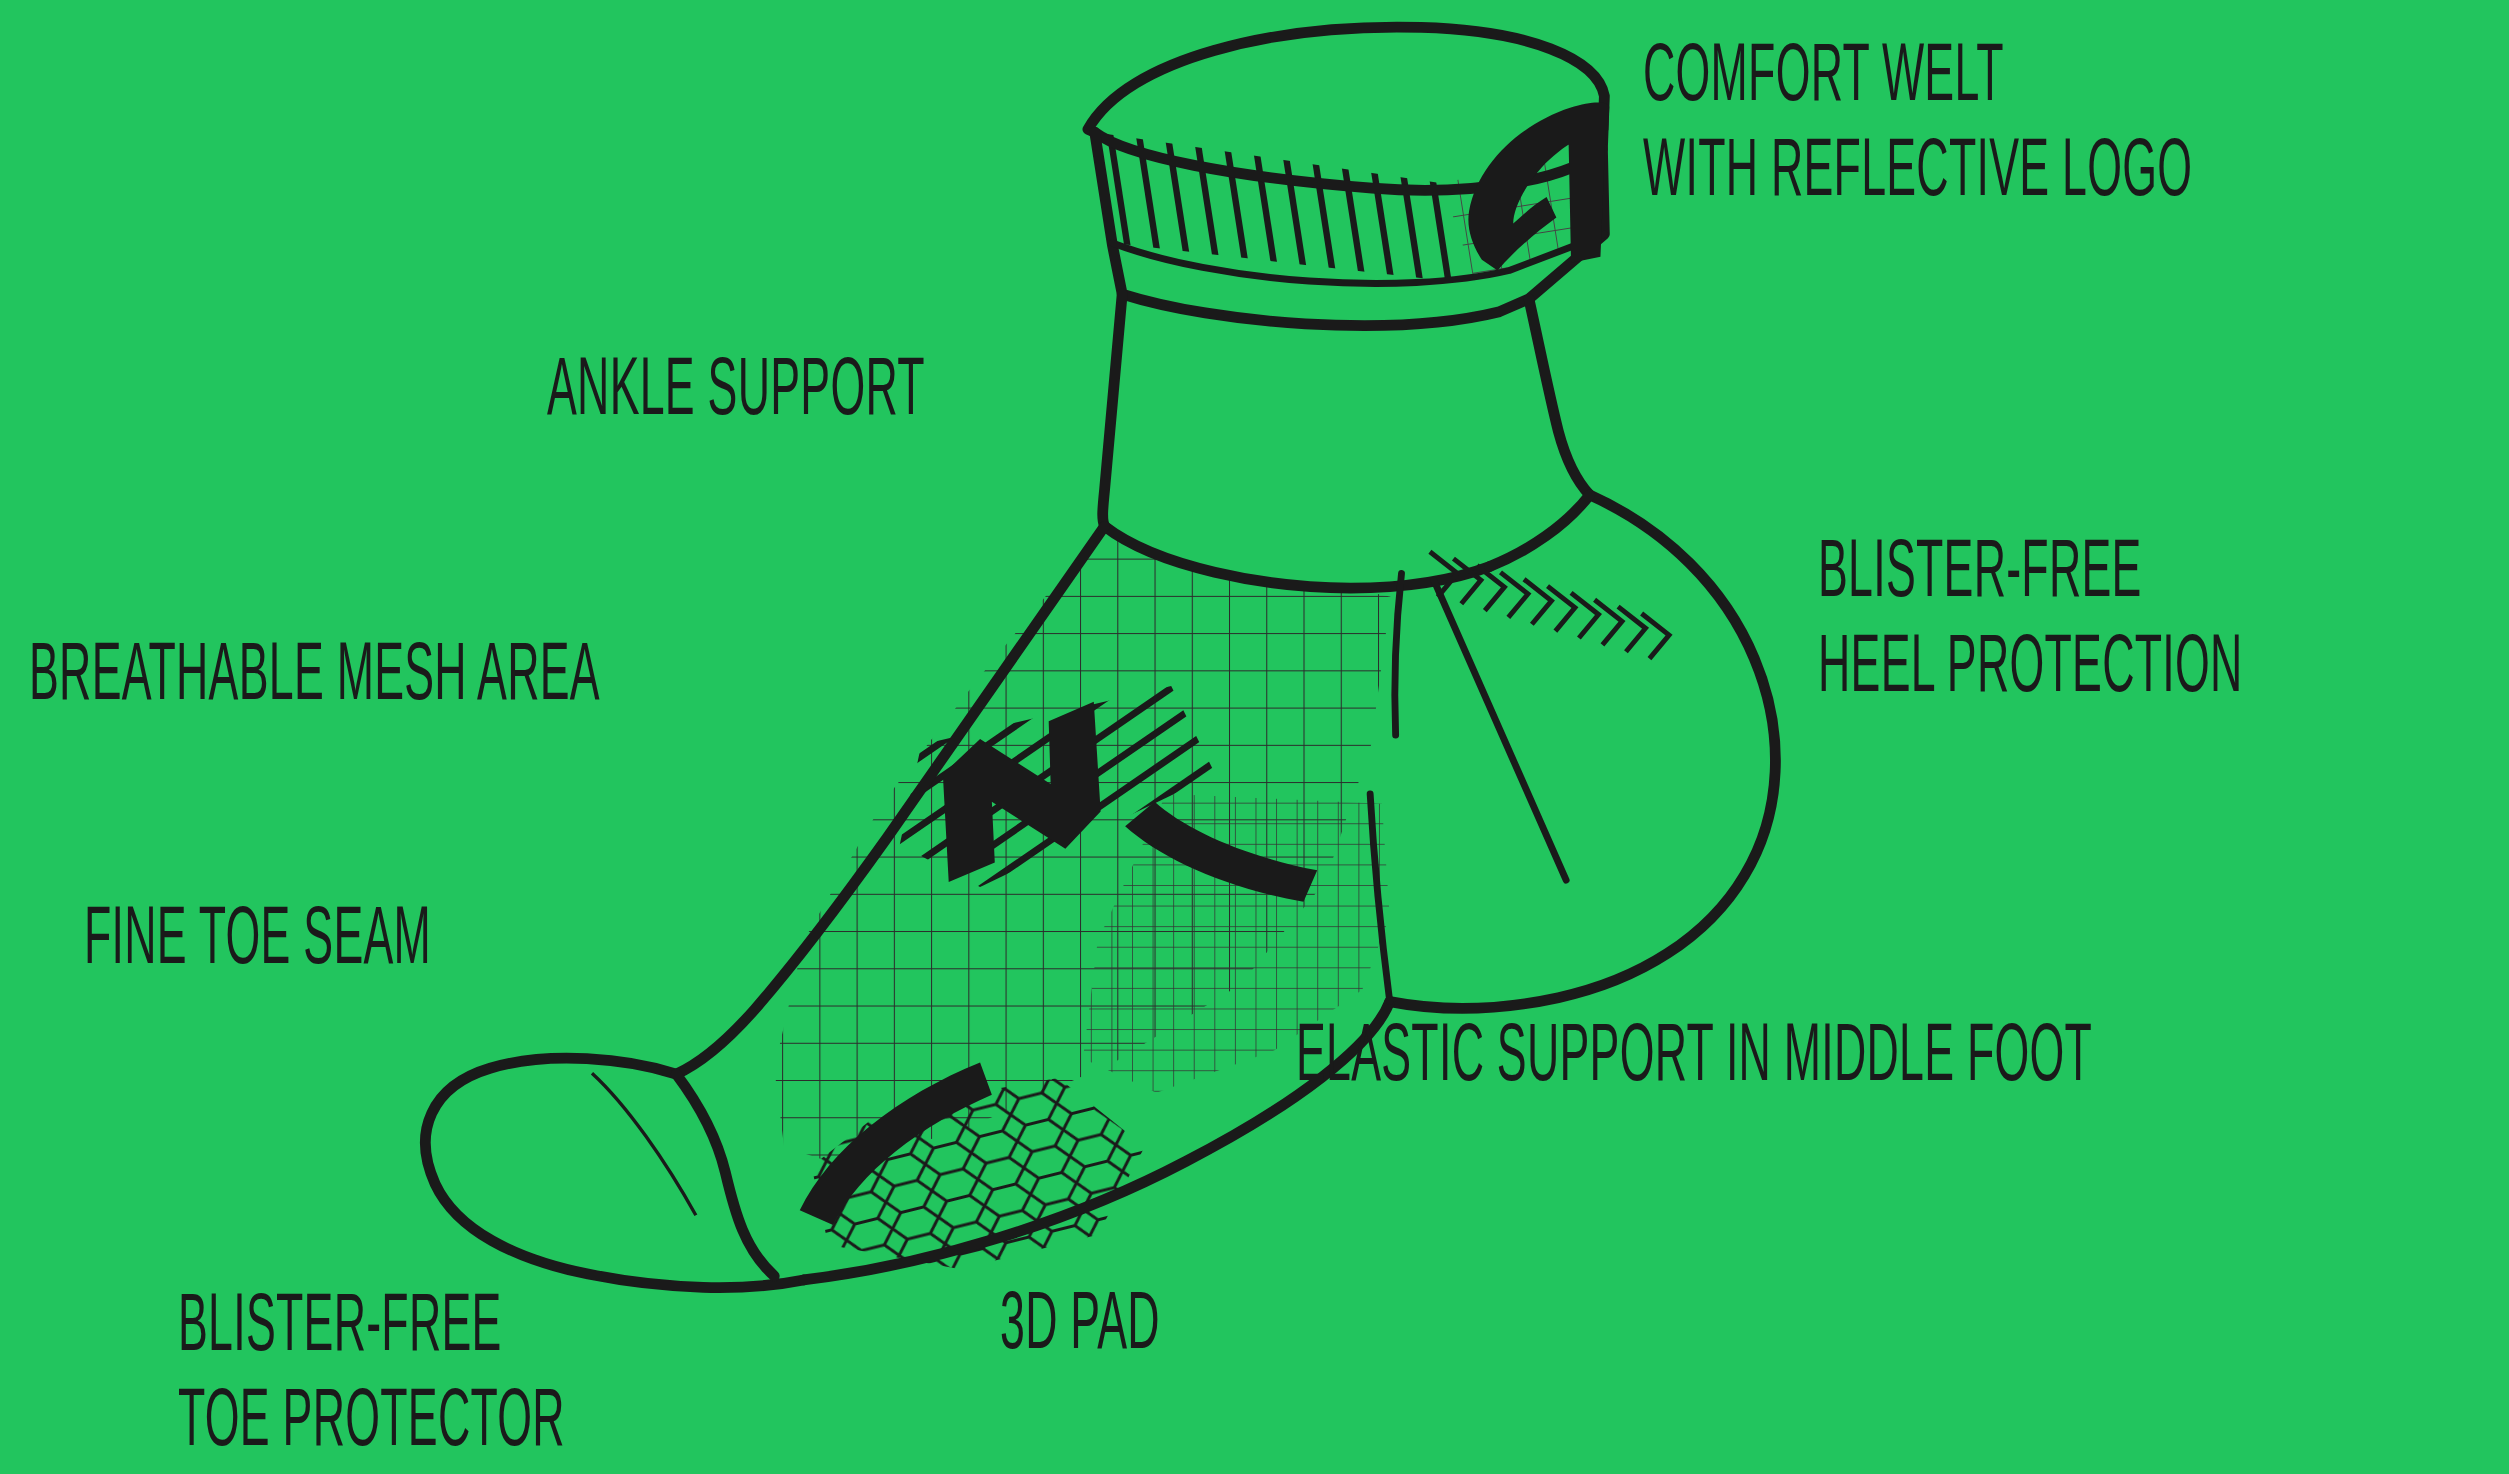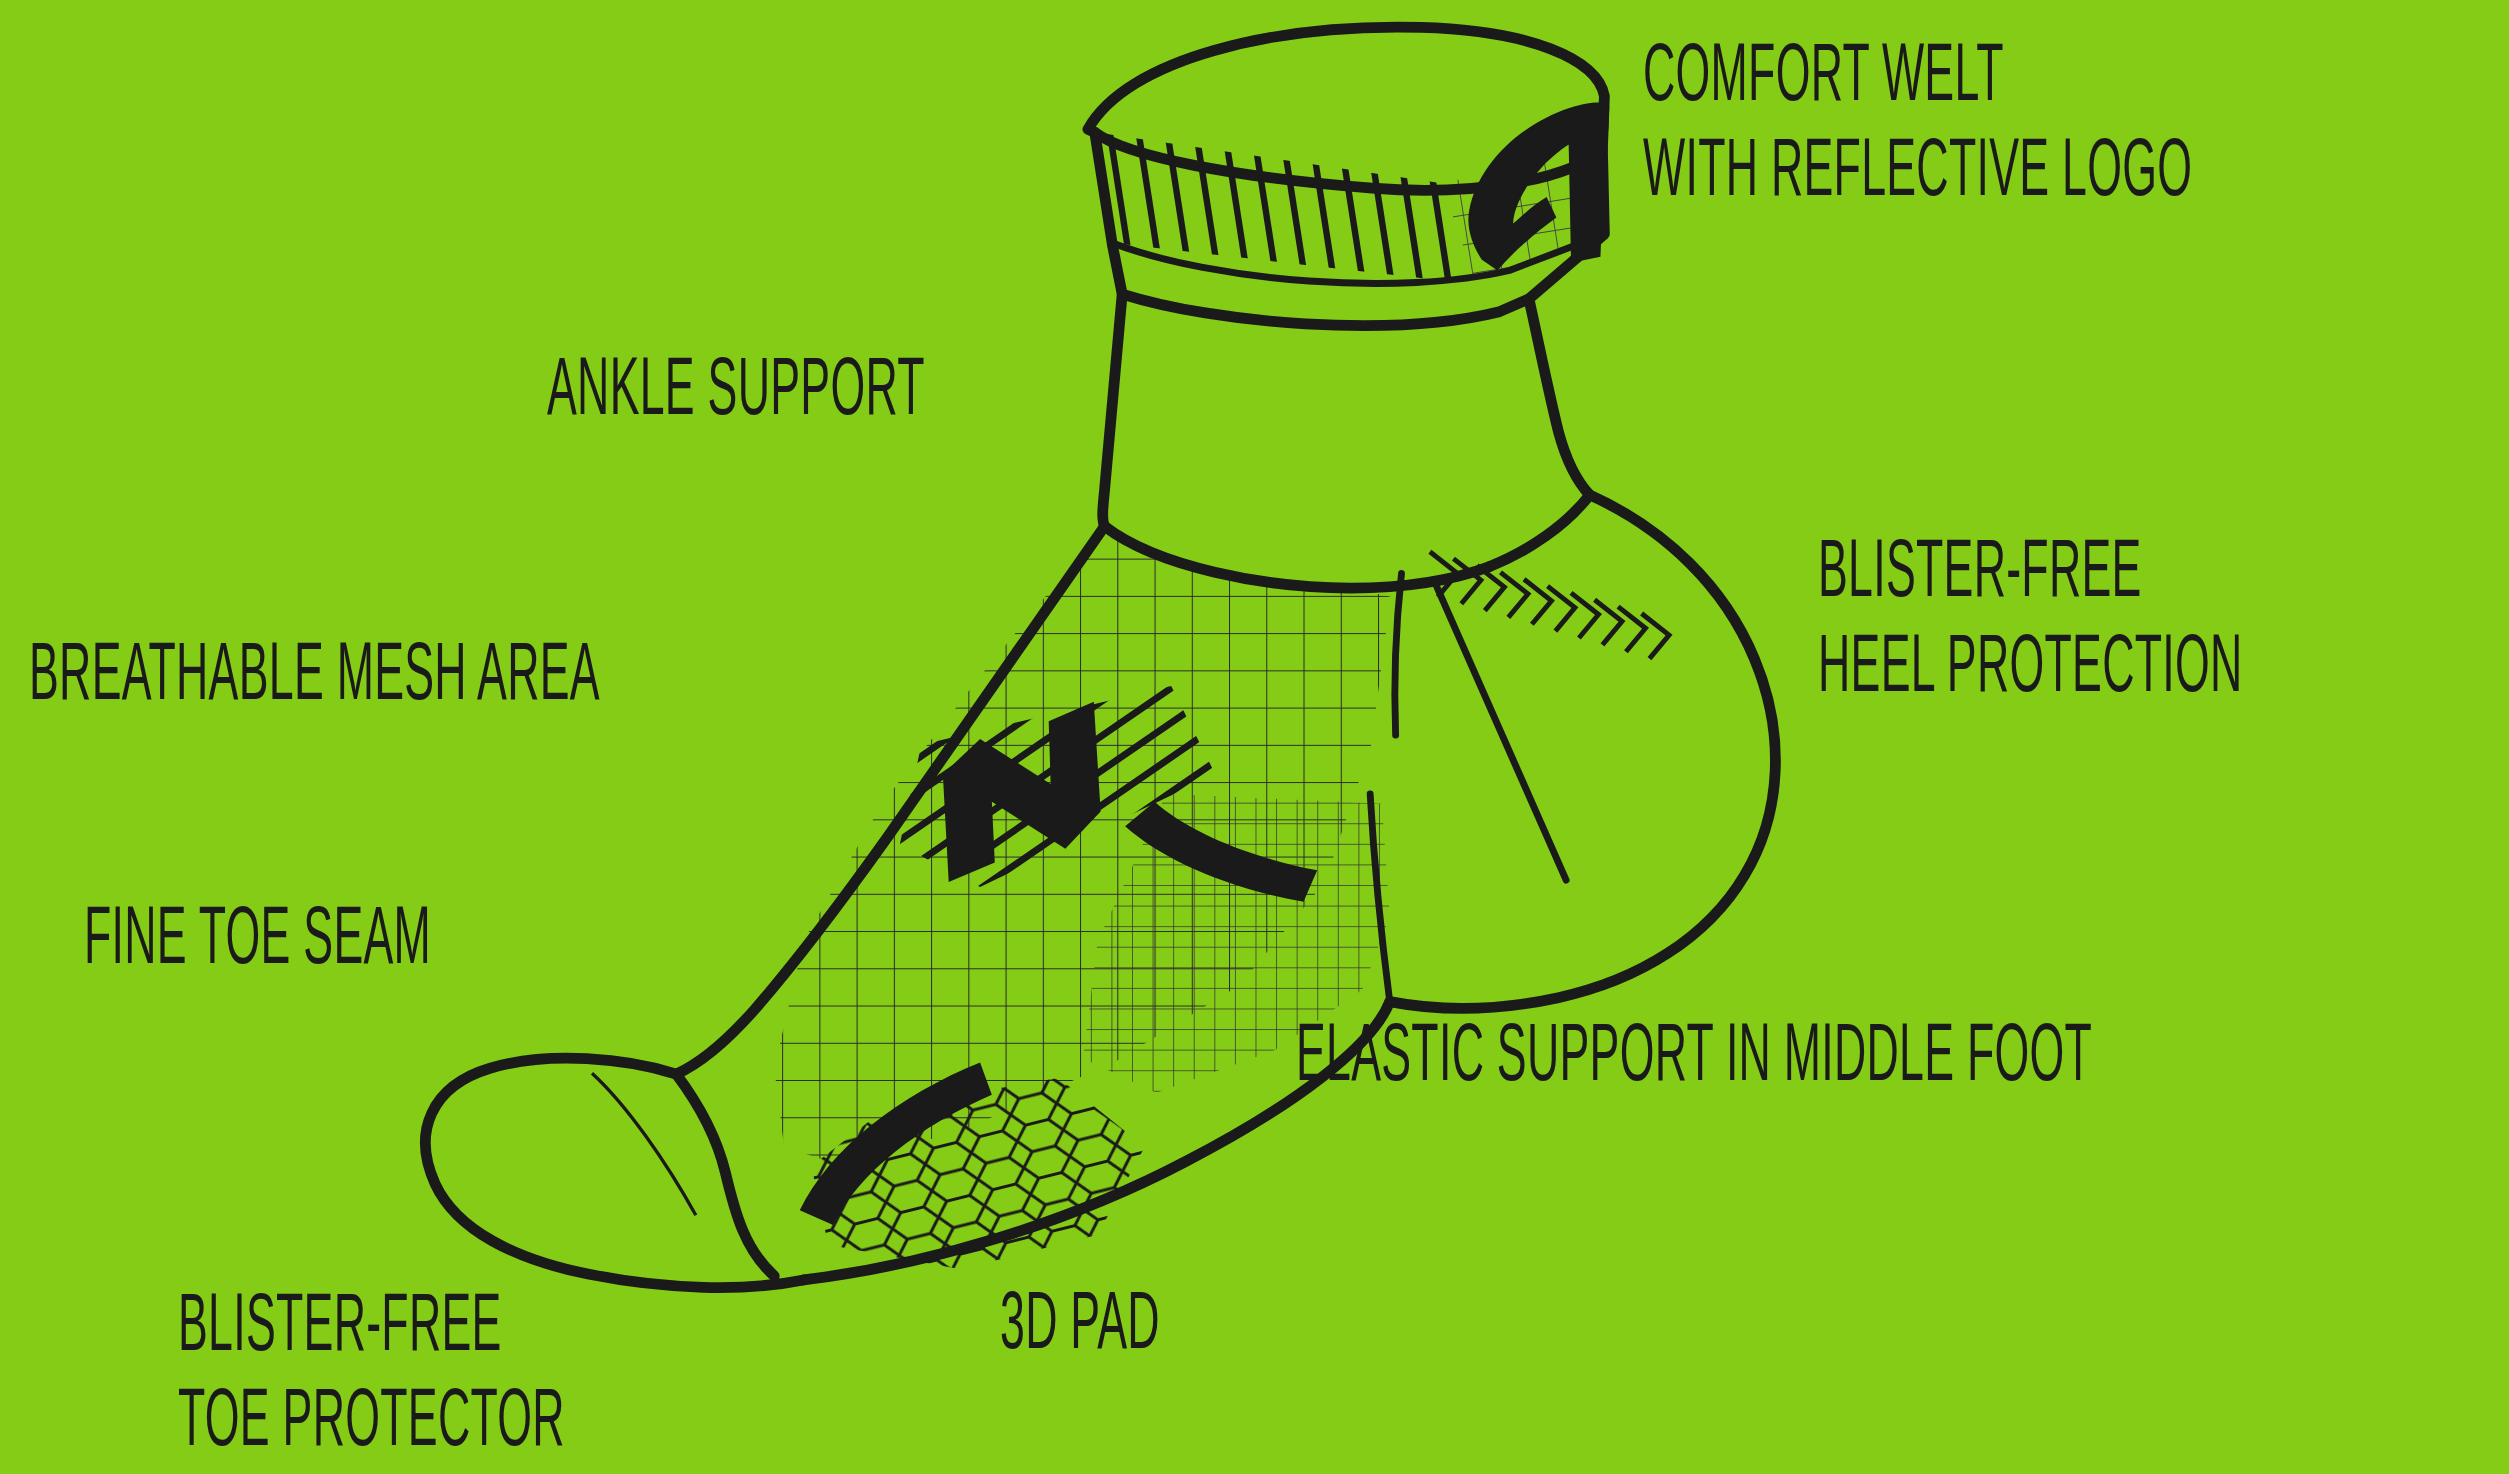--- a/index.html
+++ b/index.html
@@ -13,21 +13,21 @@
     position: relative;
     overflow: hidden;
     font-family: "Liberation Sans", "DejaVu Sans", sans-serif;
   }
 
   #stage {
     position: absolute;
     left: 0; top: 0;
     width: 2509px;
     height: 1474px;
-    background: #84cc16;
+    background: #22c55e;
   }
 
   
   .label {
     position: absolute;
     color: #1a1a1a;
     font-family: "Liberation Sans", "DejaVu Sans", sans-serif;
     font-weight: 400;
     font-size: 82px;
     line-height: 1.16;

